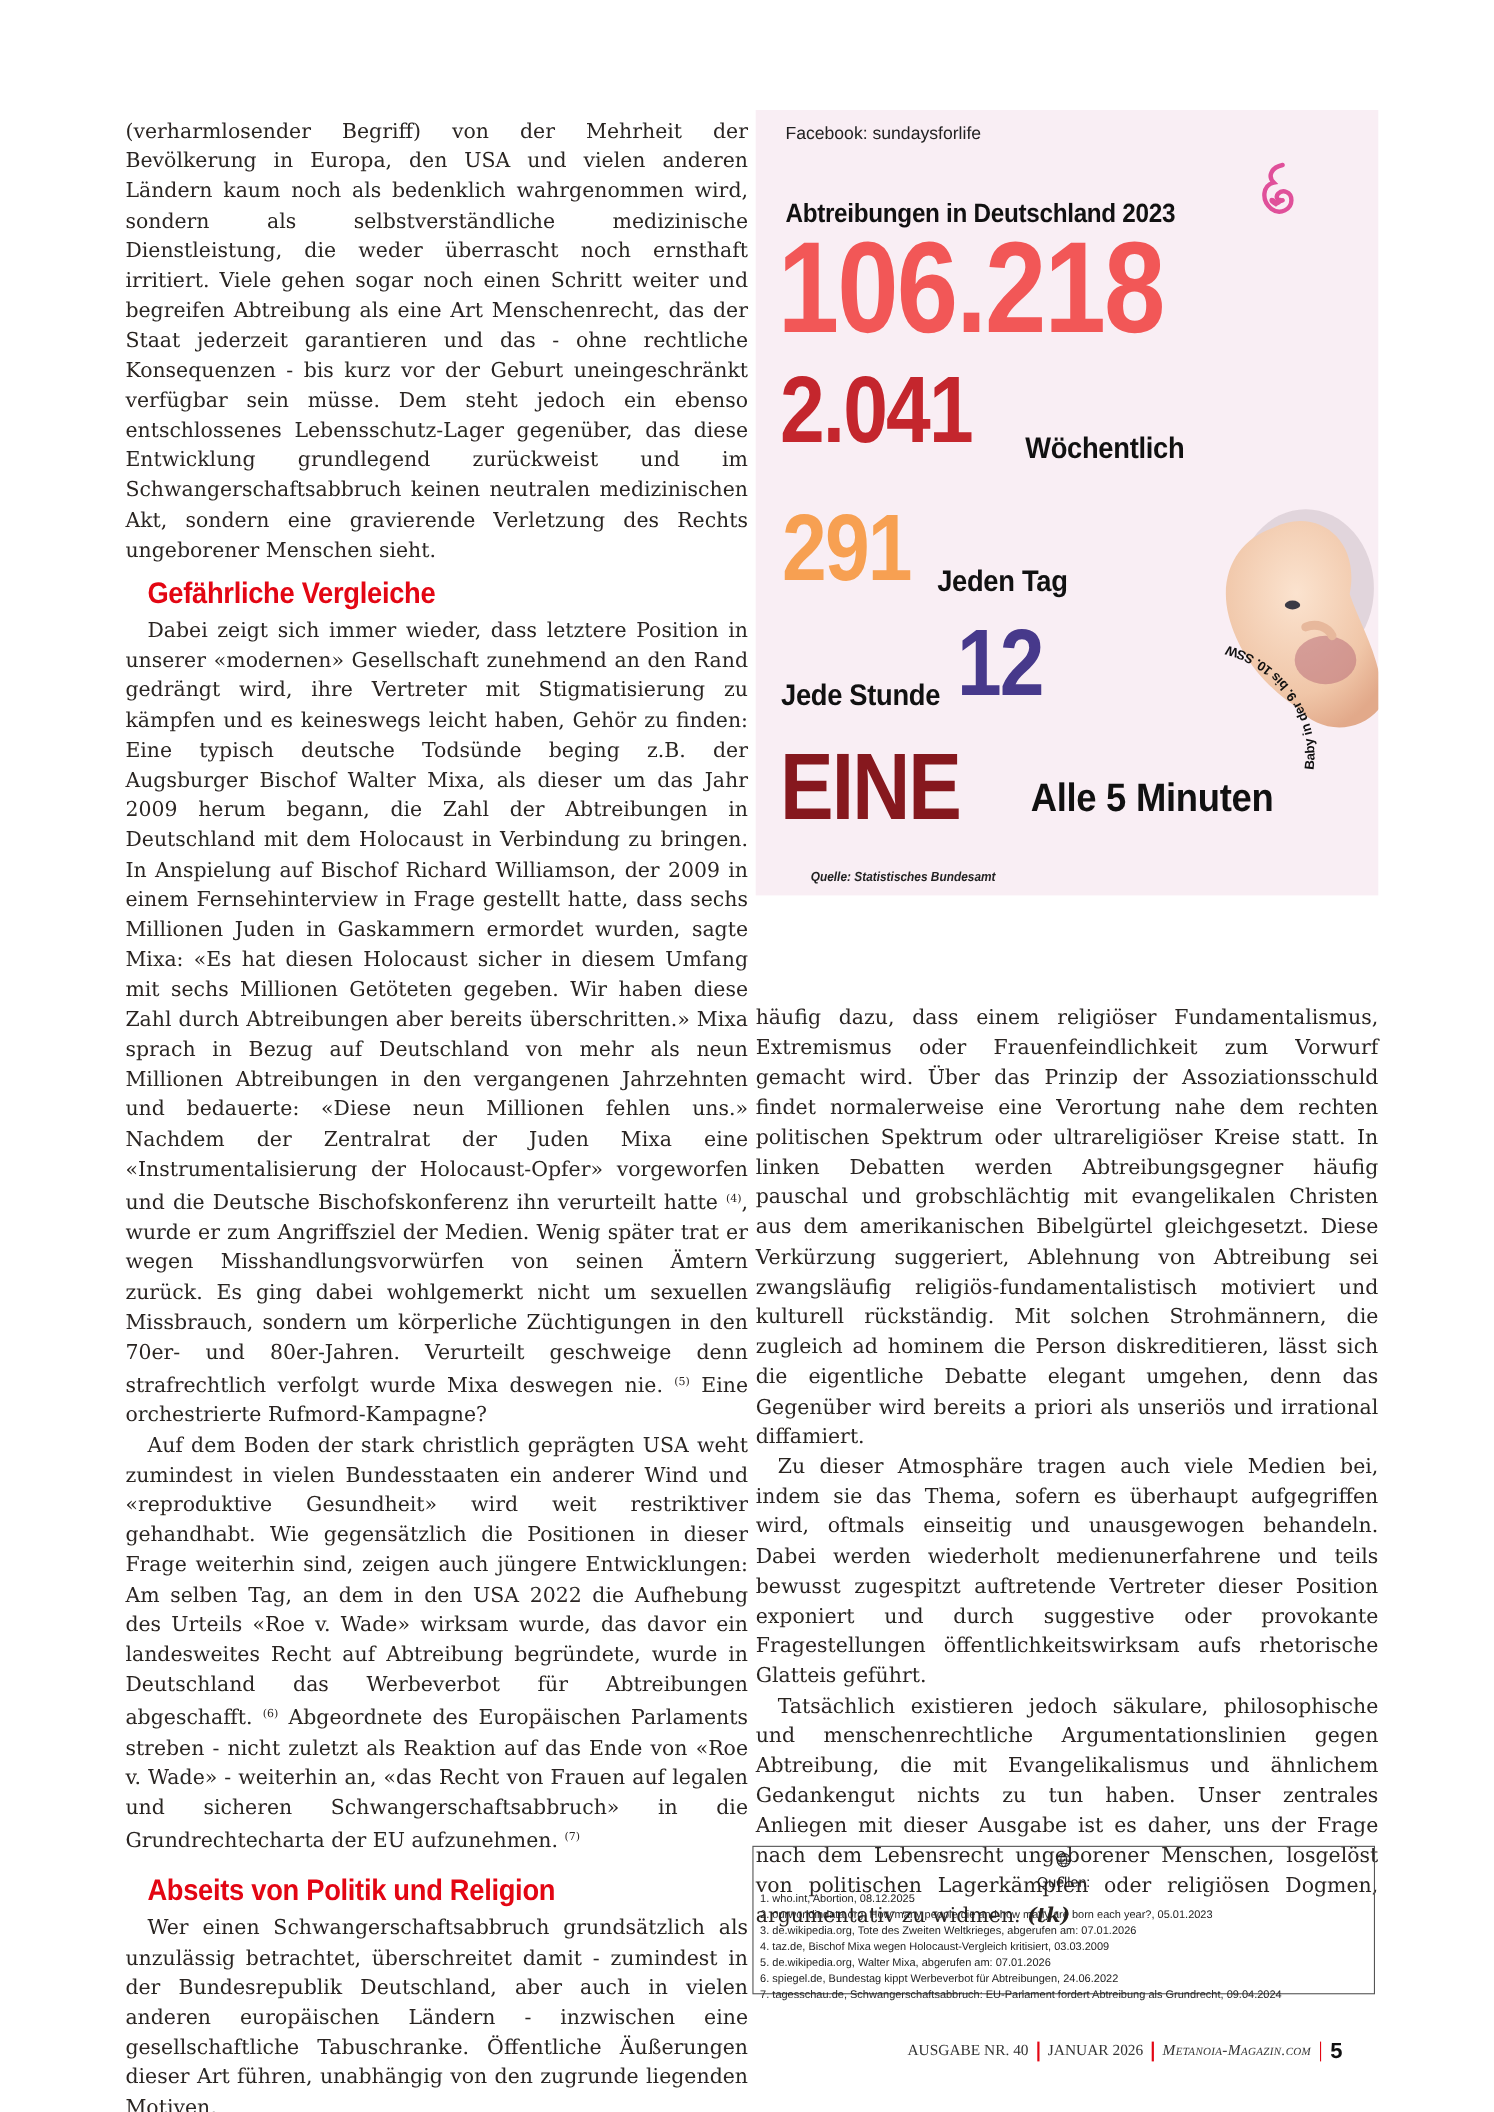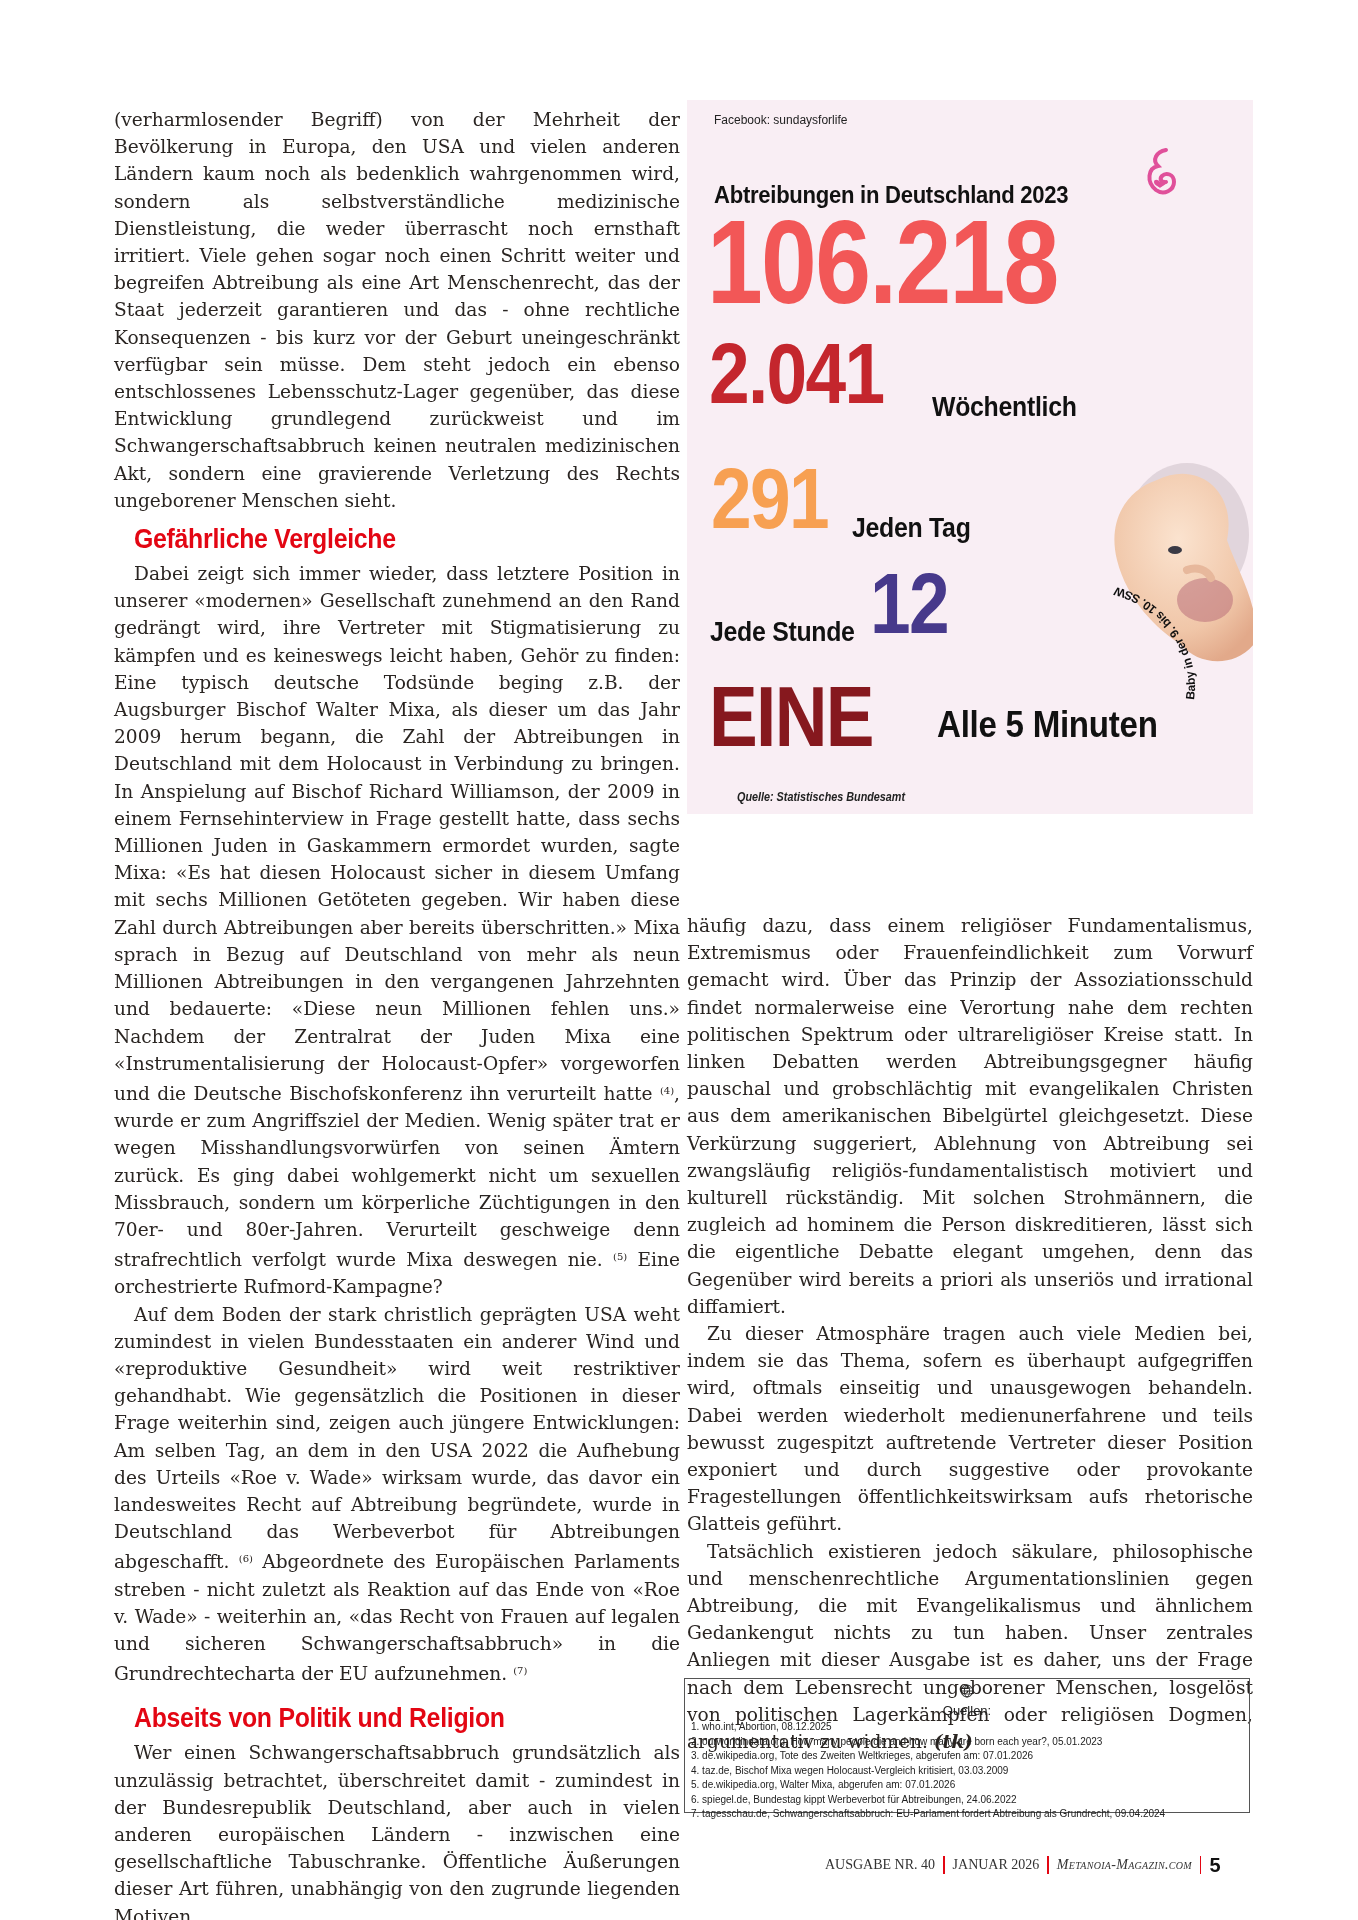--- a/index.html
+++ b/index.html
@@ -8,21 +8,21 @@
   .col p { margin:0; }
   .col p.indent { text-indent:20px; }
   #col-left { left:114px; top:92px; width:566px;margin-top:14px; }
   #col-right { left:687px; top:912px; width:566px; }
   .heading { font-family:"Liberation Sans", sans-serif; font-weight:bold; color:#e30613; font-size:27px; line-height:34px; margin:8px 0 4px 20px; transform:scaleX(0.92); transform-origin:left; letter-spacing:-0.3px; }
   sup.fn { font-size:10px; vertical-align:6px; }
   .tk { font-weight:bold; font-style:italic;margin-top:36px; }
 
   
   #infographic { position:absolute; left:687px; top:100px; width:566px; height:714px; background:#f9eef4; font-family:"Liberation Sans", sans-serif; overflow:hidden; }
-  .ig-fb { position:absolute; left:27px; top:13px; font-size:12px; color:#222; }
+  .ig-fb { position:absolute; left:27px; top:13px; font-size:16px; color:#222; }
   .ig-logo { position:absolute; left:455px; top:46px; width:36px; height:54px; }
   .ig-title { position:absolute; left:27px; top:81px; font-size:24px; font-weight:bold; color:#111; letter-spacing:-0.3px; transform:scaleX(0.92); transform-origin:left; }
   .big { position:absolute; font-weight:bold; letter-spacing:-2px; line-height:1; transform-origin:left bottom; }
   .n1 { left:20px; top:103px; font-size:118px; color:#f25757; transform:scaleX(0.85); }
   .n2 { left:22px; top:230px; font-size:86px; color:#c4262d; transform:scaleX(0.85); }
   .n3 { left:24px; top:355px; font-size:86px; color:#f7a052; transform:scaleX(0.85); }
   .n4 { left:183px; top:460px; font-size:86px; color:#47398b; transform:scaleX(0.85); }
   .n5 { left:22px; top:573px; font-size:86px; color:#86181e; transform:scaleX(0.85); }
   .lbl { position:absolute; font-weight:bold; color:#111; font-size:27px; letter-spacing:-0.3px; transform:scaleX(0.92); transform-origin:left; }
   .l2 { left:245px; top:292px; }

